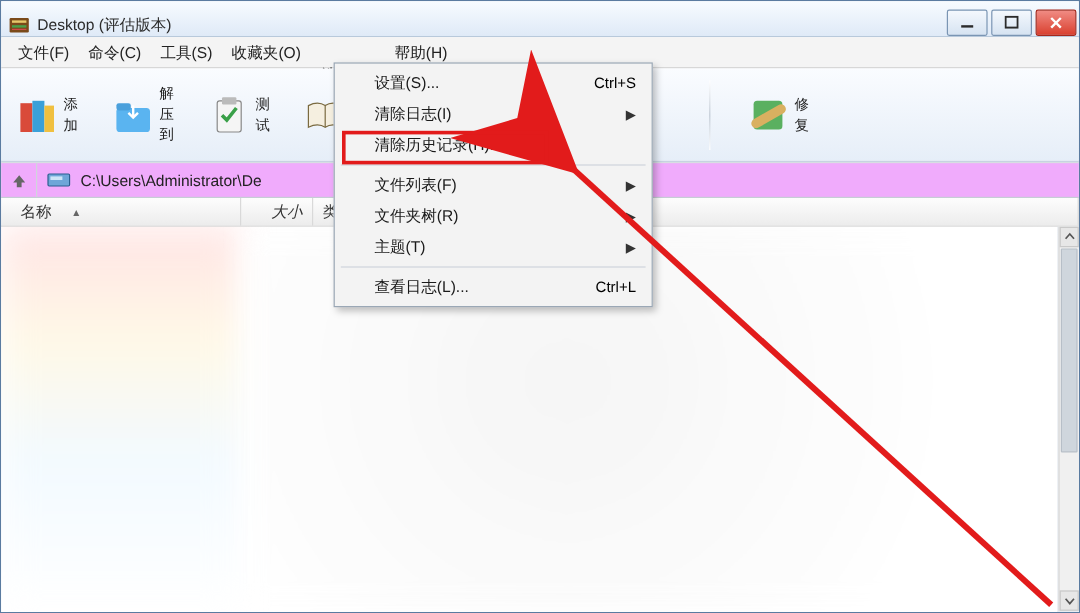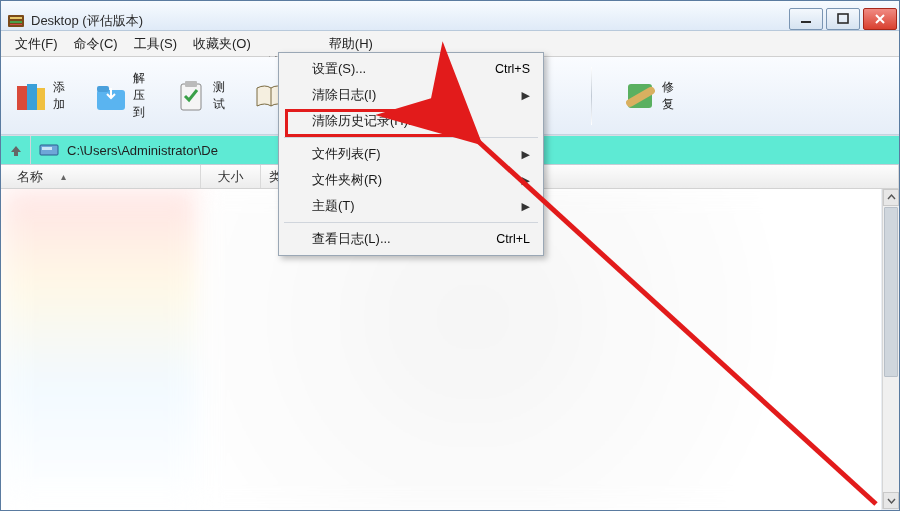--- a/index.html
+++ b/index.html
@@ -21,30 +21,30 @@
   .menuitem.open { background:#dceaff; border:1px solid #7eb0e8; border-bottom:none; margin-top:19px; }
 
   
   .toolbar { height:78px; background:linear-gradient(#fafcff,#e6eef8); border-bottom:1px solid #c6d3e1; display:flex; align-items:center; padding:4px 10px; gap:24px; position:relative; }
   .tbtn { display:flex; flex-direction:row; align-items:center; width:56px; gap:0; }
   .tbtn .ico { width:40px; height:40px; display:flex; align-items:center; justify-content:center; }
   .tbtn .lbl { font-size:12px; color:#222; text-align:center; }
   .tool-sep { width:1px; height:58px; background:linear-gradient(#fff,#c0c9d4,#fff); margin:0 4px; }
 
   
-  .pathbar { height:30px; border-top:1px solid #d8dde3; border-bottom:1px solid #c6cdd5; display:flex; align-items:center; background:#5eead4; }
+  .pathbar { height:30px; border-top:1px solid #d8dde3; border-bottom:1px solid #c6cdd5; display:flex; align-items:center; background:#f0abfc; }
   .pathbar .nav-up { width:30px; height:100%; display:flex; align-items:center; justify-content:center; border-right:1px solid #d0d5dc; }
   .pathbar .disk-icon { width:20px; height:14px; margin:0 6px 0 8px; }
   .pathbar .path { flex:1; height:22px; border:none; outline:none; padding:0 2px; font-size:13px; color:#222; background:transparent; }
 
   
   .colhead { height:24px; background:linear-gradient(#fdfdfd,#ececec); border-bottom:1px solid #d2d2d2; display:flex; align-items:stretch; }
   .colcell { border-right:1px solid #d9d9d9; padding:0 8px; display:flex; align-items:center; color:#333; font-size:12.5px; position:relative; }
   .colcell.name { width:200px;padding-left:16px; }
-  .colcell.size { width:60px; justify-content:center; }
+  .colcell.size { width:60px; justify-content:flex-end;font-style:italic; }
   .colcell.type { flex:1; }
   .sort-arrow { margin-left:18px; color:#666; font-size:10px; }
 
   
   .filelist { flex:1; background:#fff; position:relative; overflow:hidden; border-right:18px solid #e9edf2; }
   .blurzone { position:absolute; inset:0; display:flex; }
   .blur-left { width:200px; height:100%; background:linear-gradient(180deg,#ffc9c9 0%,#fff3d0 30%,#e6f5ff 60%,#ffffff 100%); filter:blur(14px); opacity:.5; }
   .blur-right { flex:1; height:100%; background:radial-gradient(circle at 40% 40%,#f2f2f2,#ffffff 70%); filter:blur(10px); opacity:.7; }
 
   .scrollbar-v { position:absolute; right:1px; top:189px; bottom:2px; width:17px; background:#f0f0f0; border-left:1px solid #d6d6d6; }

